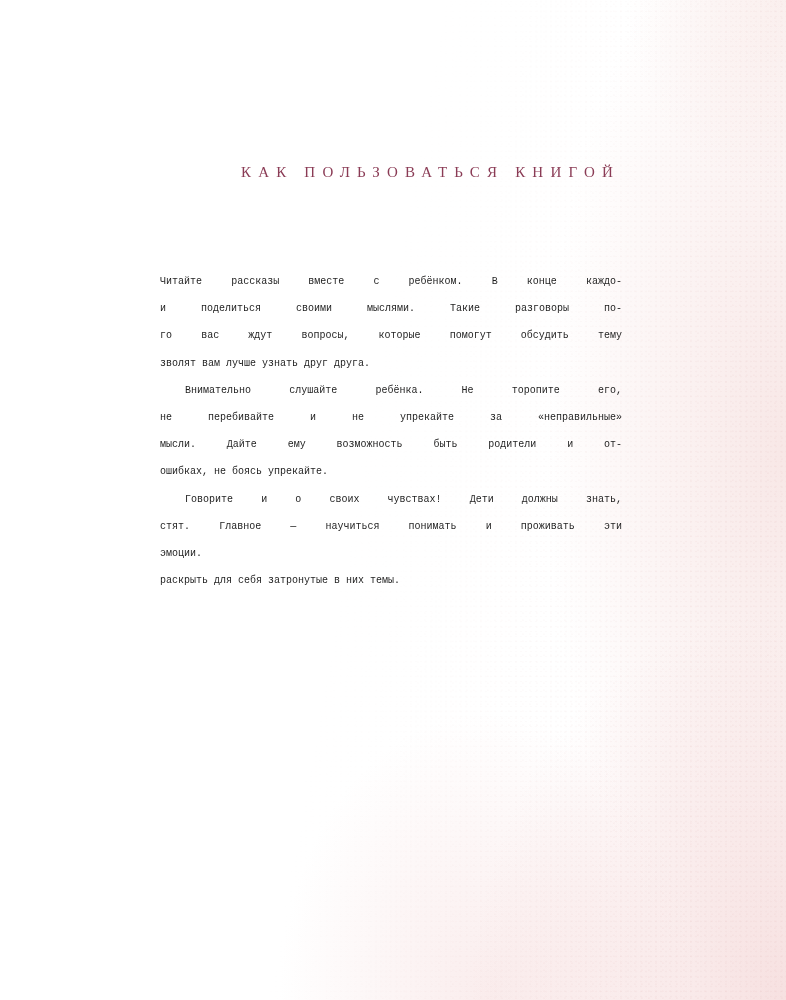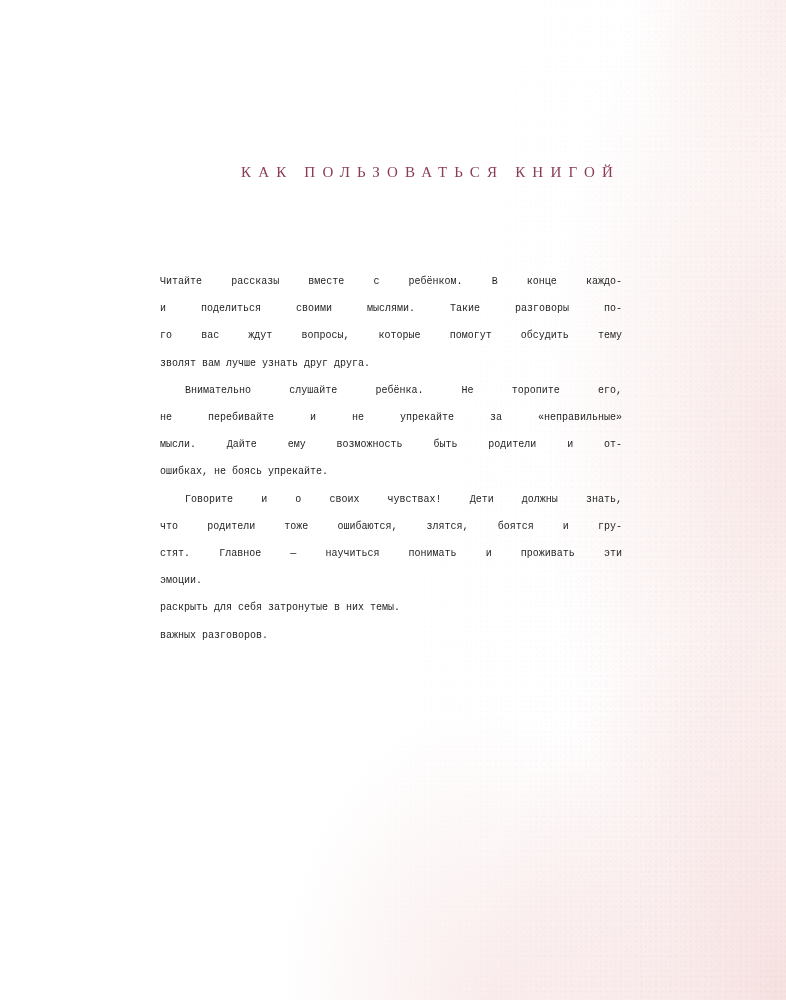--- a/index.html
+++ b/index.html
@@ -94,24 +94,22 @@
       <span class="line last" style="width: 462px; box-sizing: border-box;">зволят вам лучше узнать друг друга.</span>
     </p>
     <p class="para">
       <span class="line" style="padding-left: 25px; width: 462px; box-sizing: border-box;">Внимательно слушайте ребёнка. Не торопите его,</span>
       <span class="line" style="width: 462px; box-sizing: border-box;">не перебивайте и не упрекайте за «неправильные»</span>
       <span class="line" style="width: 462px; box-sizing: border-box;">мысли. Дайте ему возможность быть родители и от-</span>
       <span class="line last" style="width: 462px; box-sizing: border-box;">ошибках, не боясь упрекайте.</span>
     </p>
     <p class="para">
       <span class="line" style="padding-left: 25px; width: 462px; box-sizing: border-box;">Говорите и о своих чувствах! Дети должны знать,</span>
-      <span class="line" style="width: 462px; box-sizing: border-box;">что родители тоже ошибаются, злятся, боятся и гру-</span>
       <span class="line" style="width: 462px; box-sizing: border-box;">стят. Главное — научиться понимать и проживать эти</span>
       <span class="line last" style="width: 462px; box-sizing: border-box;">эмоции.</span>
     </p>
     <p class="para">
       <span class="line last" style="width: 462px; box-sizing: border-box;">раскрыть для себя затронутые в них темы.</span>
     </p>
     <p class="para">
-      <span class="line last" style="width: 462px; box-sizing: border-box;">важных разговоров.</span>
     </p>
   </div>
 </div>
 
 </body></html>

